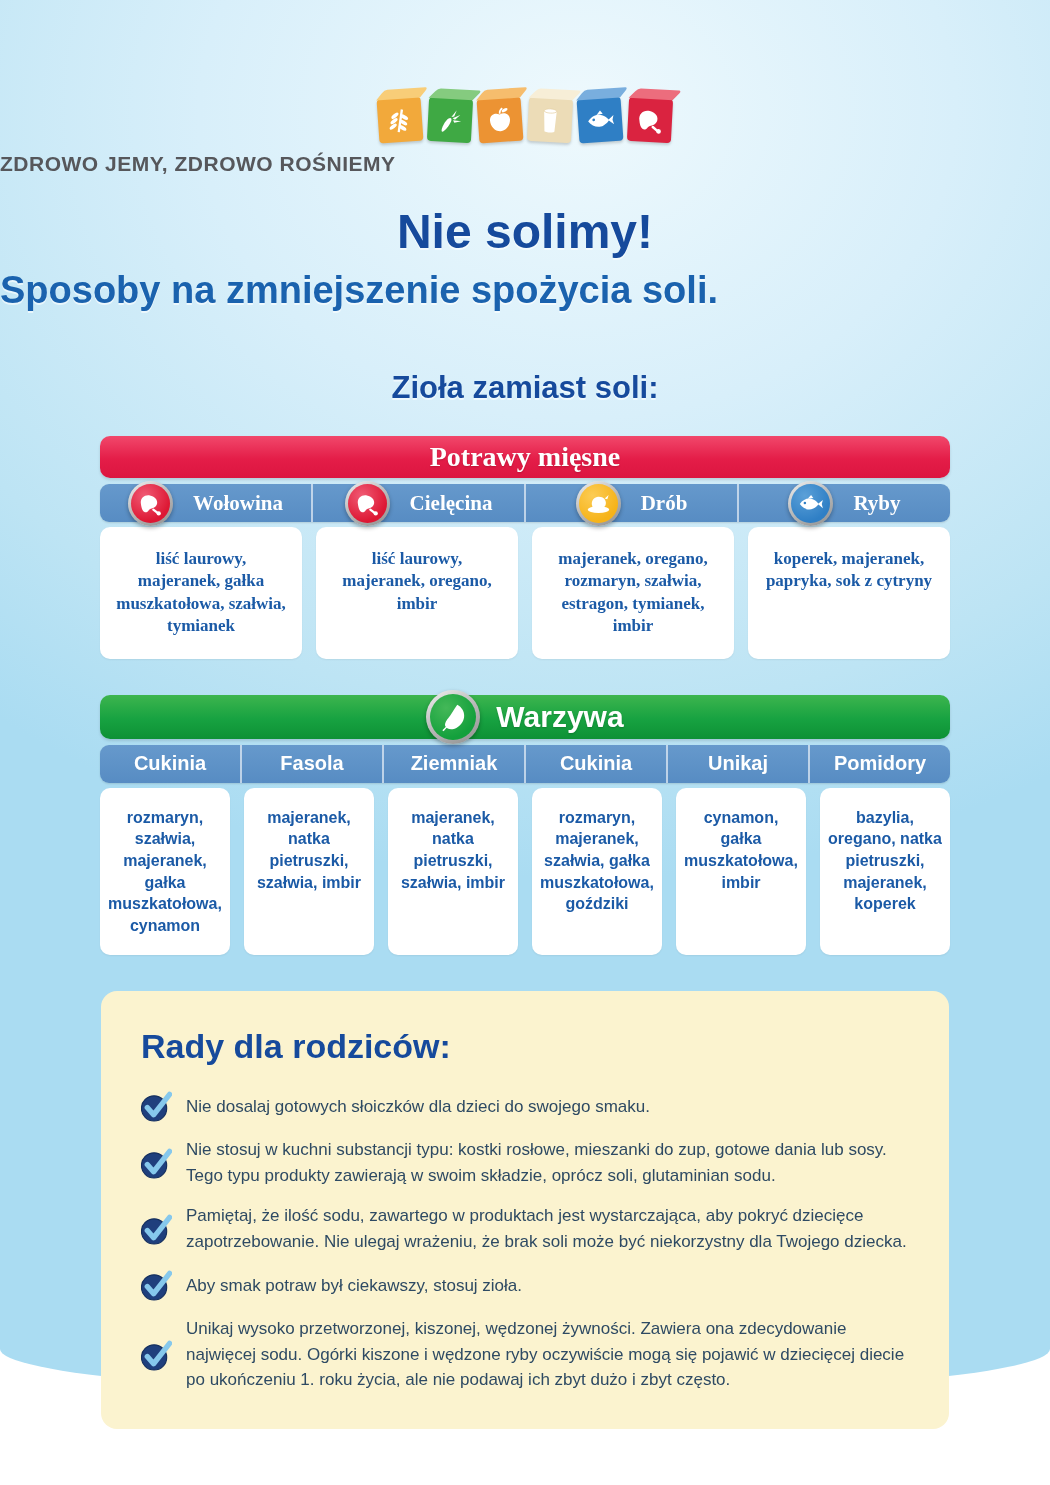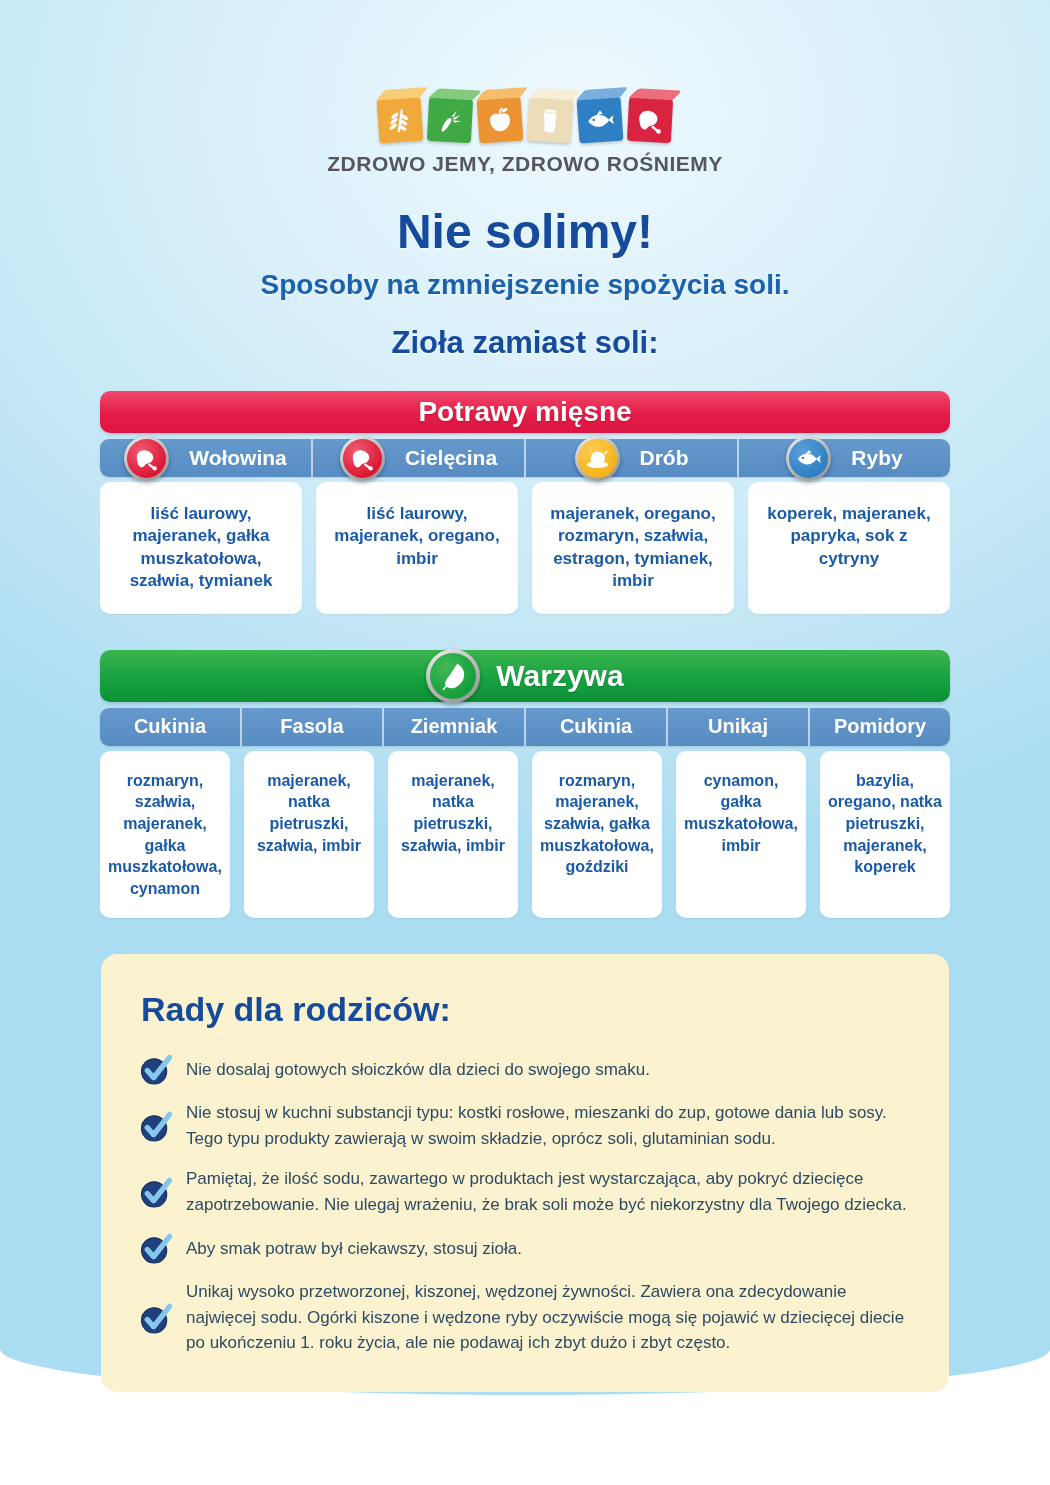--- a/index.html
+++ b/index.html
@@ -9,21 +9,21 @@
     font-family:"Liberation Sans", sans-serif;
   }
   .bg-blue {
     position:absolute; top:0; left:0; width:1050px; height:1395px;
     background: radial-gradient(90% 55% at 55% 8%, #eef9fd 0%, #d8effa 40%, #bde4f4 78%, #aadcf2 100%);
     border-radius: 0 0 50% 50% / 0 0 46px 46px;
   }
   .content { position:absolute; top:0; left:0; width:1050px; }
 
   
-  .logo { margin-top:86px; text-align:center; }
+  .logo { margin-top:86px; text-align:left; }
   .cubes { display:flex; justify-content:center; align-items:flex-end; gap:6px; height:56px; }
   .cube {
     position:relative; width:44px; height:44px; border-radius:4px;
     display:flex; align-items:center; justify-content:center;
     box-shadow:0 2px 3px rgba(0,0,0,.18);
   }
   .cube::before {
     content:""; position:absolute; top:-9px; left:4px; width:100%; height:10px;
     transform:skewX(-42deg); border-radius:3px 3px 0 0;
   }
@@ -41,44 +41,44 @@
     color:#56575b;
   }
 
   
   .title {
     margin-top:28px; text-align:center;
     font-size:48px; font-weight:bold; color:#164a9c;
     text-shadow:0 2px 0 rgba(255,255,255,.6);
   }
   .subtitle {
-    margin-top:10px; text-align:center;
-    font-size:28px; font-weight:bold; color:#1a62ae;
+    margin-top:10px; text-align:left;
+    font-size:38px; font-weight:bold; color:#1a62ae;
     text-shadow:0 2px 0 rgba(255,255,255,.6);
   }
   .section-heading {
-    margin-top:24px; text-align:center;
+    margin-top:58px; text-align:center;
     font-size:31px; font-weight:bold; color:#164a9c;
     text-shadow:0 2px 0 rgba(255,255,255,.6);
   }
 
   
   .tbl { width:850px; margin:0 auto; }
-  .tbl-meat { margin-top:30px; }
+  .tbl-meat { margin-top:30px;font-family:Liberation Serif, serif; }
   .tbl-veg  { margin-top:36px; }
   .bar-red {
     height:42px; border-radius:10px;
     background:linear-gradient(#f1486b 0%, #e41d48 55%, #dc1540 100%);
     display:flex; align-items:center; justify-content:center;
     color:#fff; font-size:28px; font-weight:bold;
     text-shadow:0 1px 2px rgba(0,0,0,.18);
     box-shadow:0 2px 3px rgba(0,0,0,.12);
   }
   .bar-green {
-    height:52px; border-radius:10px;
+    height:44px; border-radius:10px;
     background:linear-gradient(#3db54e 0%, #17a241 55%, #0d9135 100%);
     display:flex; align-items:center; justify-content:center; gap:16px;
     color:#fff; font-size:30px; font-weight:bold;
     text-shadow:0 1px 2px rgba(0,0,0,.18);
     box-shadow:0 2px 3px rgba(0,0,0,.12);
   }
   .colbar {
     margin-top:6px; height:38px; border-radius:9px;
     background:linear-gradient(#6699cc, #578cc3);
     display:flex; box-shadow:0 1px 2px rgba(0,0,0,.12);

